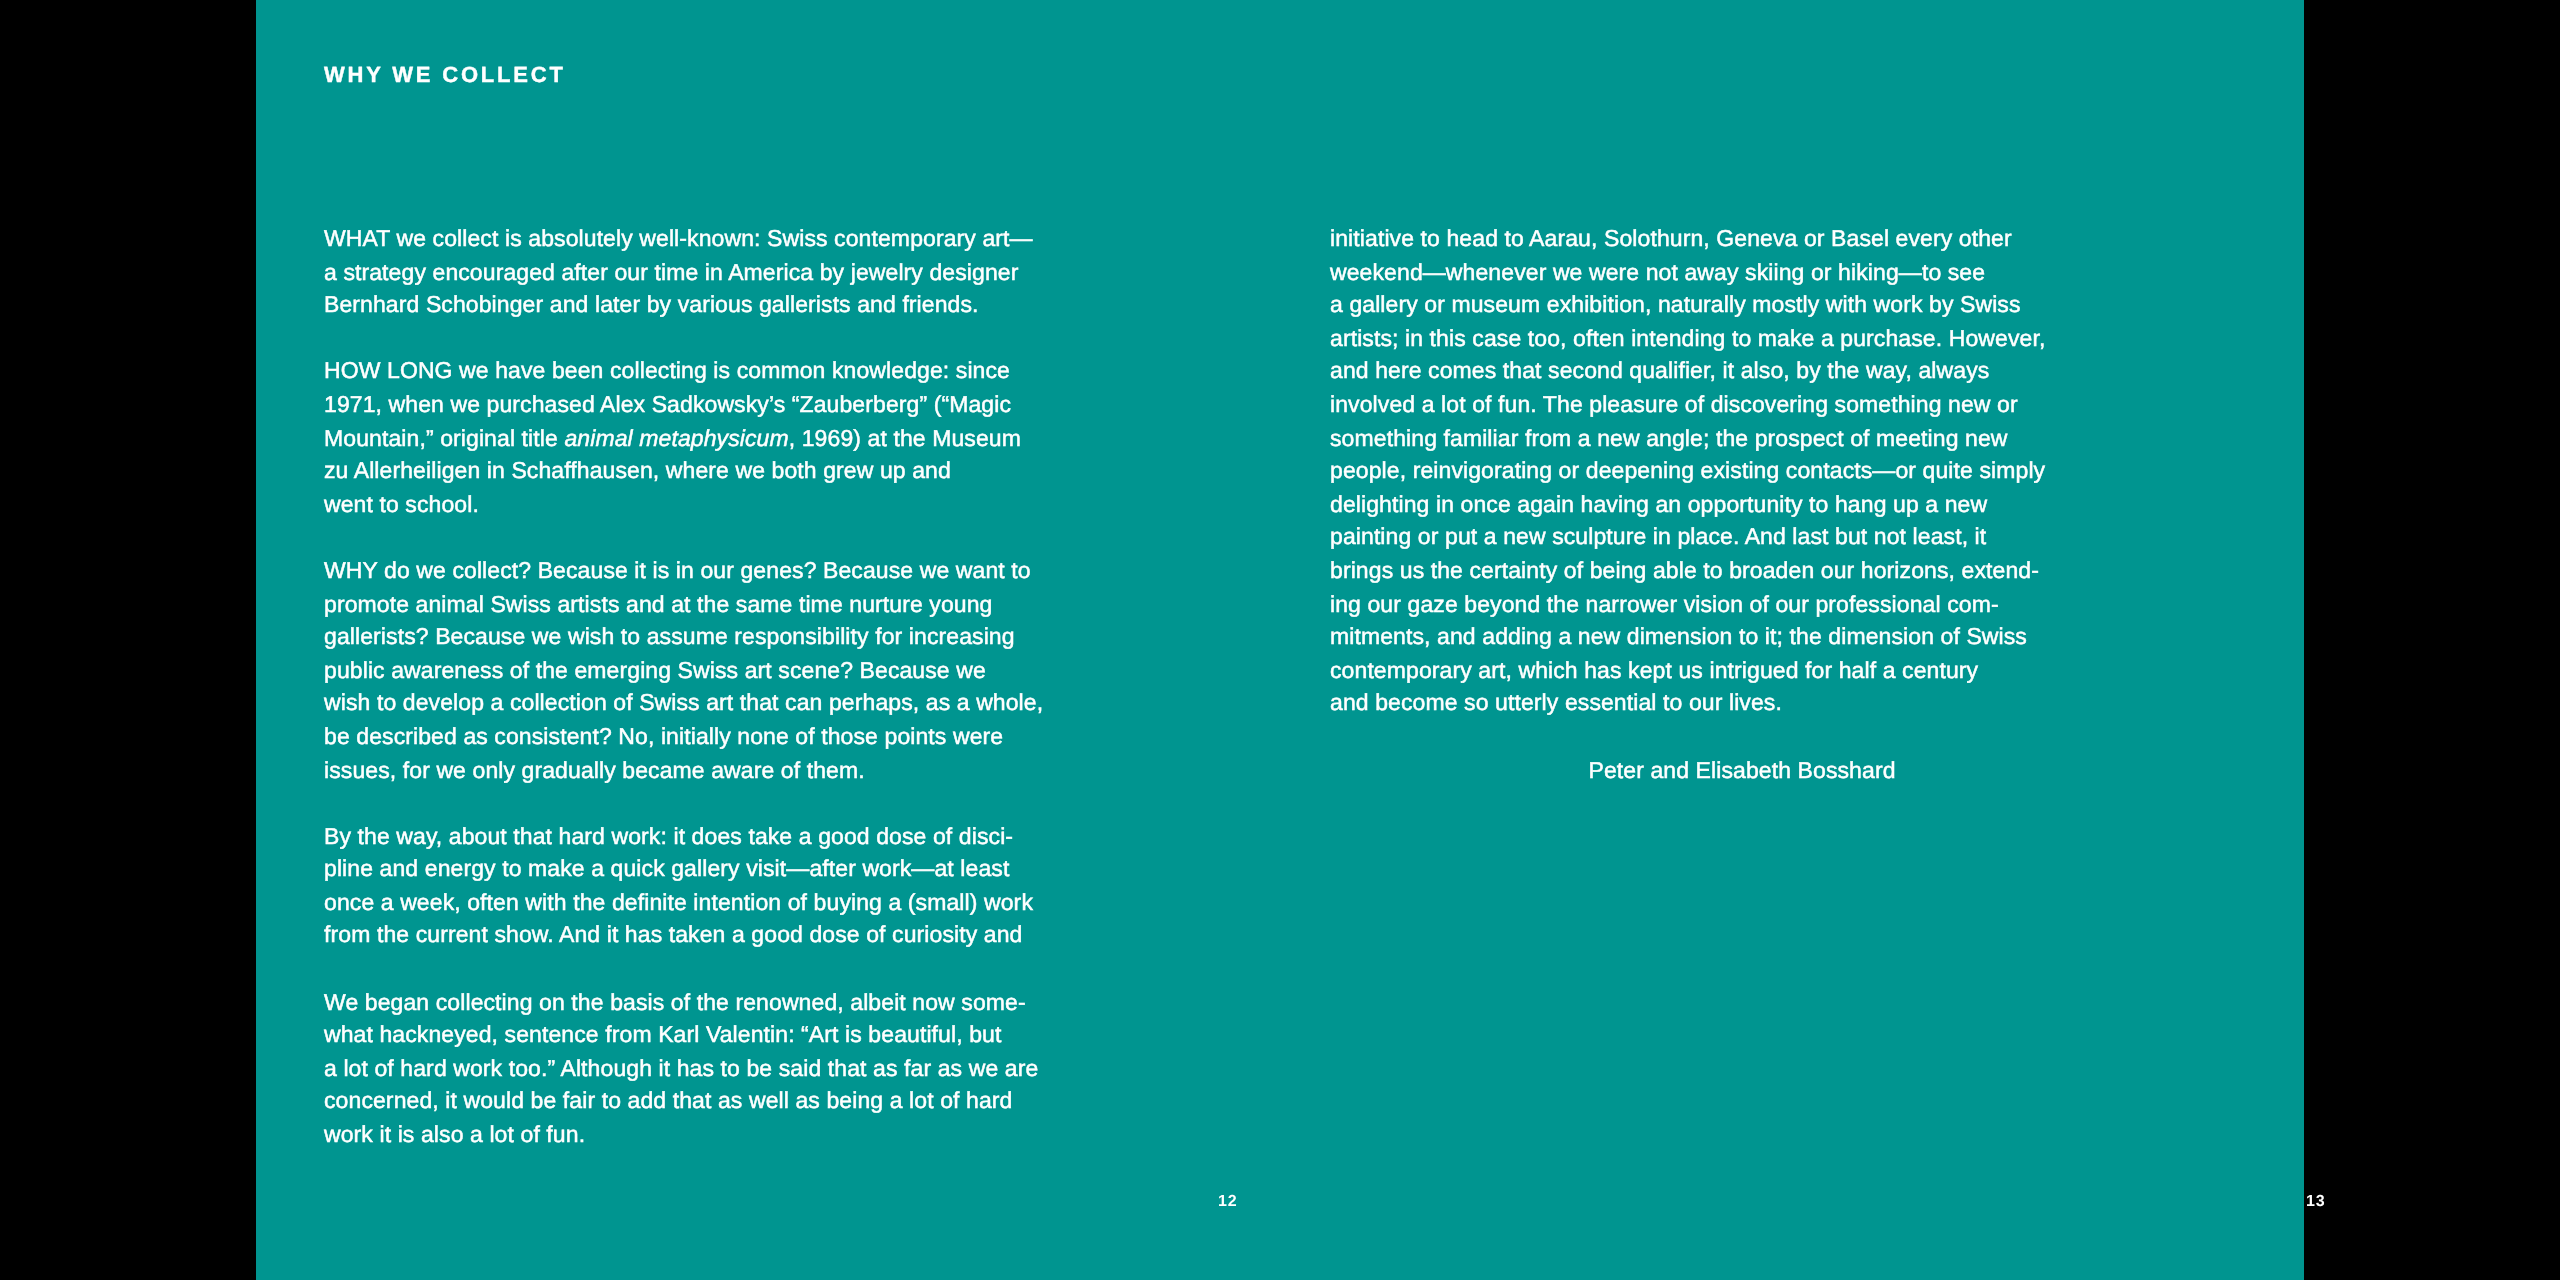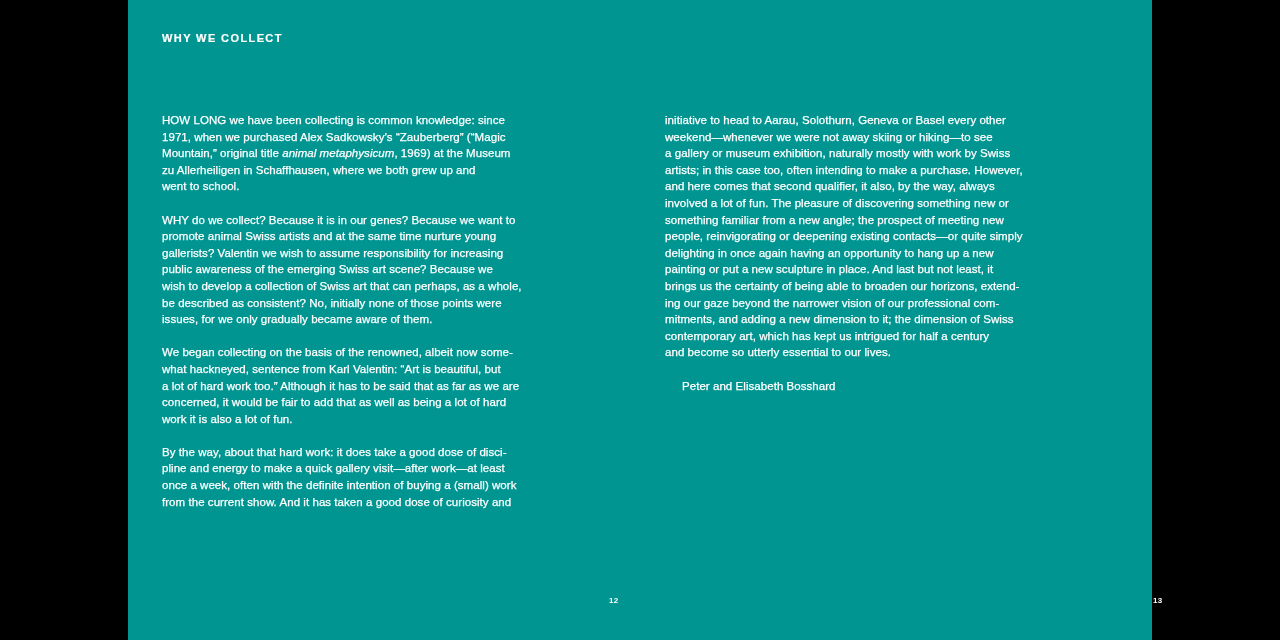--- a/index.html
+++ b/index.html
@@ -32,61 +32,64 @@
     letter-spacing: 0.05px;
     -webkit-text-stroke: 0.25px currentColor;
   }
   .column.left-col { left: 34px; }
   .column.right-col { left: 537px; }
   .para {
     margin: 0 0 16.6px 0;
     white-space: pre-line;
   }
   .para em { font-style: italic; text-align: center; }
-  .signature { margin: 17px; white-space: pre-line; }
+  .signature { margin: 17px; white-space: pre-line; text-align: center; }
   .page-number {
     position: absolute; top: 596px;
     font-size: 8px; font-weight: bold;
     letter-spacing: 0.4px;
   }
   .page-number.left-num { left: 481px; }
   .page-number.right-num { left: 1025px; }
 </style>
 </head>
 <body style="background: rgb(0, 0, 0);">
 
 <div class="backdrop-bar left"></div>
 <div class="backdrop-bar right"></div>
 
 <div class="spread" style="background: rgb(0, 149, 144); color: #ffffff;">
 
   <div class="section-title">WHY WE COLLECT</div>
 
   <div class="column left-col">
+    <p class="para"><span>WHAT we collect is absolutely well-known: Swiss contemporary art—</span>
+<span>a strategy encouraged after our time in America by jewelry designer</span>
+<span>Bernhard Schobinger and later by various gallerists and friends.</span></p>
     <p class="para"><span>HOW LONG we have been collecting is common knowledge: since</span>
 <span>1971, when we purchased Alex Sadkowsky’s “Zauberberg” (“Magic</span>
 <span>Mountain,” original title </span><em>animal metaphysicum</em><span>, 1969) at the Museum</span>
 <span>zu Allerheiligen in Schaffhausen, where we both grew up and</span>
 <span>went to school.</span></p>
     <p class="para"><span>WHY do we collect? Because it is in our genes? Because we want to</span>
 <span>promote animal Swiss artists and at the same time nurture young</span>
-<span>gallerists? Valentin we wish to assume responsibility for increasing</span>
+<span>gallerists? Because we wish to assume responsibility for increasing</span>
 <span>public awareness of the emerging Swiss art scene? Because we</span>
 <span>wish to develop a collection of Swiss art that can perhaps, as a whole,</span>
 <span>be described as consistent? No, initially none of those points were</span>
 <span>issues, for we only gradually became aware of them.</span></p>
+    <p class="para"><span>By the way, about that hard work: it does take a good dose of disci-</span>
+<span>pline and energy to make a quick gallery visit—after work—at least</span>
+<span>once a week, often with the definite intention of buying a (small) work</span>
+<span>from the current show. And it has taken a good dose of curiosity and</span></p>
     <p class="para"><span>We began collecting on the basis of the renowned, albeit now some-</span>
 <span>what hackneyed, sentence from Karl Valentin: “Art is beautiful, but</span>
 <span>a lot of hard work too.” Although it has to be said that as far as we are</span>
 <span>concerned, it would be fair to add that as well as being a lot of hard</span>
 <span>work it is also a lot of fun.</span></p>
-    <p class="para"><span>By the way, about that hard work: it does take a good dose of disci-</span>
-<span>pline and energy to make a quick gallery visit—after work—at least</span>
-<span>once a week, often with the definite intention of buying a (small) work</span>
-<span>from the current show. And it has taken a good dose of curiosity and</span></p>
   </div>
 
   <div class="column right-col">
     <p class="para"><span>initiative to head to Aarau, Solothurn, Geneva or Basel every other</span>
 <span>weekend—whenever we were not away skiing or hiking—to see</span>
 <span>a gallery or museum exhibition, naturally mostly with work by Swiss</span>
 <span>artists; in this case too, often intending to make a purchase. However,</span>
 <span>and here comes that second qualifier, it also, by the way, always</span>
 <span>involved a lot of fun. The pleasure of discovering something new or</span>
 <span>something familiar from a new angle; the prospect of meeting new</span>

